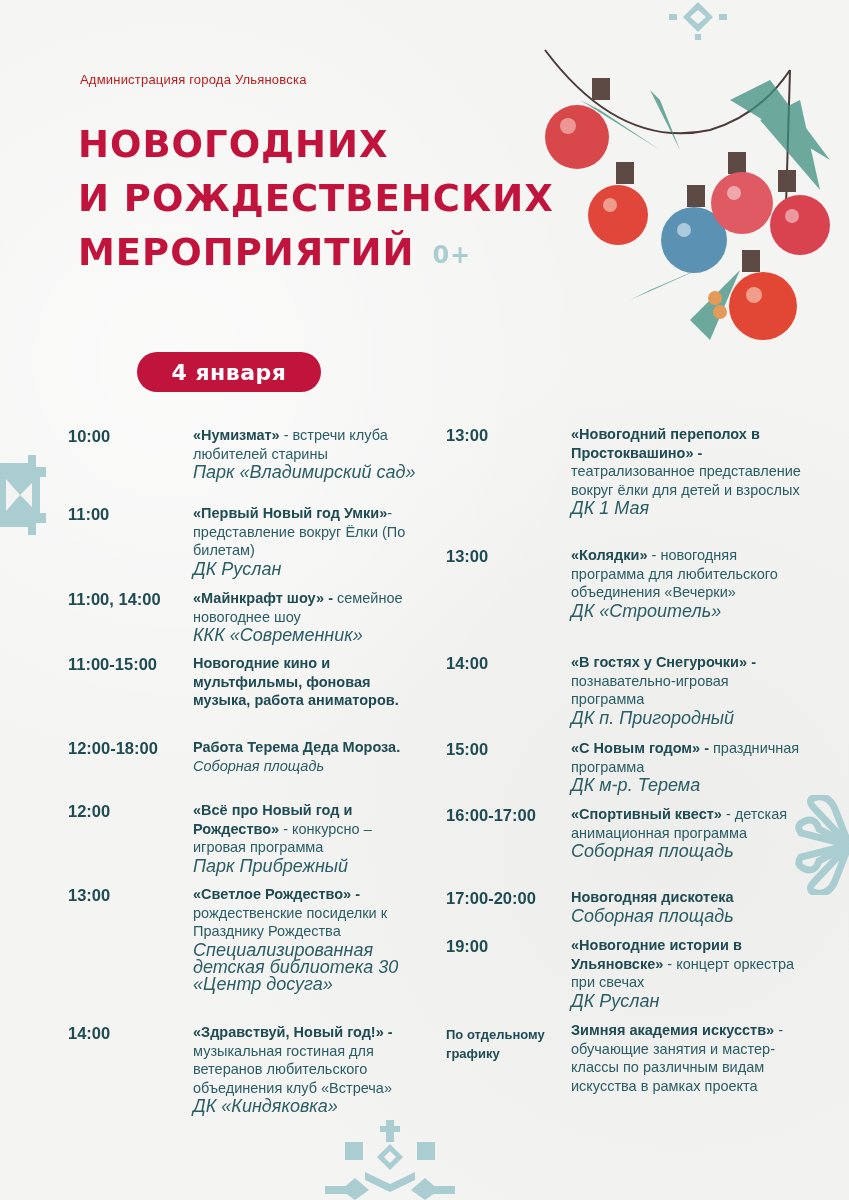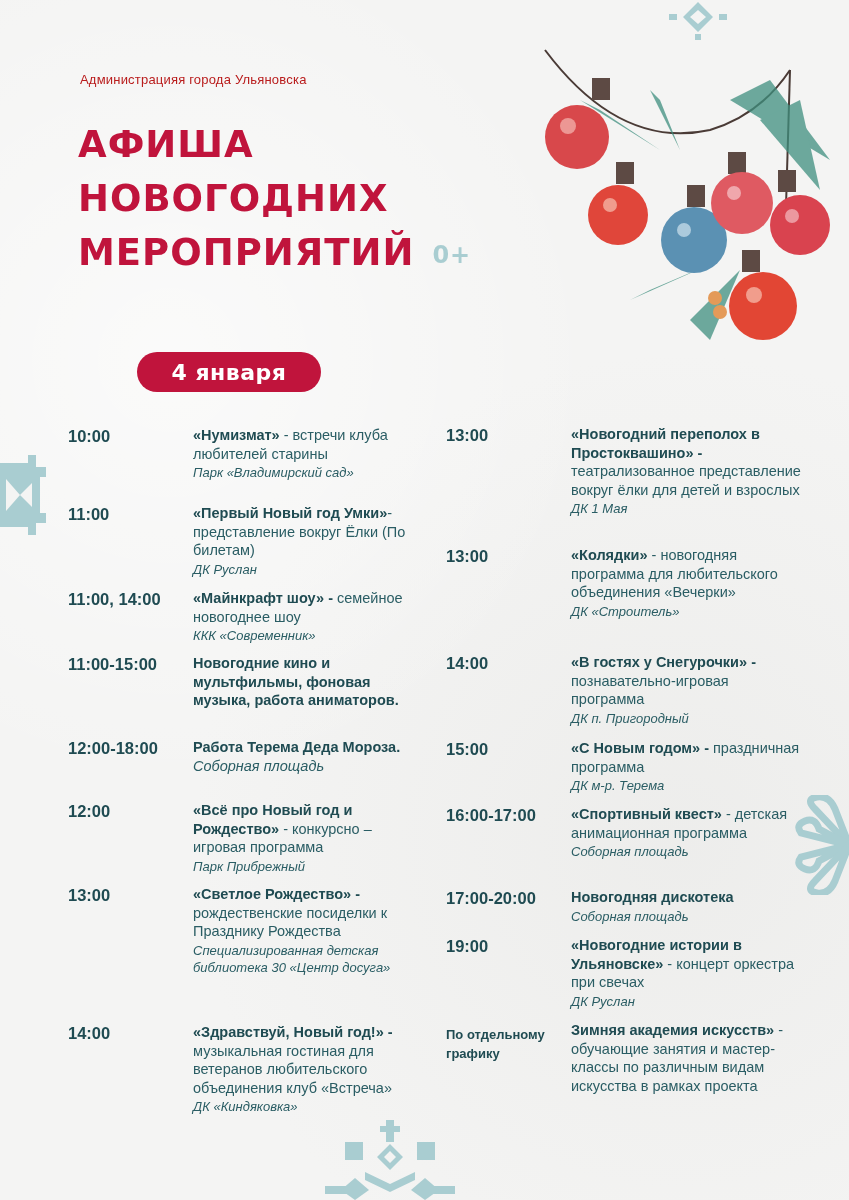--- a/index.html
+++ b/index.html
@@ -36,31 +36,31 @@
   .col { position:absolute; top:0; }
   .col.left { left:68px; width:360px; }
   .col.right { left:446px; width:360px; }
   .ev { position:absolute; display:flex;justify-content:flex-end; }
   .ev .time {
     width:125px; font-weight:bold; font-size:16.5px; color:#1f4b52; padding-top:1px;
   }
   .ev .time.small { font-size:13px; line-height:19px; padding-top:4px; }
   .ev .body { width:230px; font-size:14.5px; line-height:18.5px; color:#2a5d64; }
   .ev .body b { color:#1f4b52; }
-  .ev .venue { font-style:italic; font-size:13px; line-height:17px; color:#2a5d64; margin-top:1px; }
+  .ev .venue { font-style:italic; font-size:18px; line-height:17px; color:#2a5d64; margin-top:1px; }
   .deco { position:absolute; }
 </style>
 </head>
 <body>
 
 <div class="admin">Администрацияя города Ульяновска</div>
 
 <div class="title">
-  <div>Афиша</div>
   <div>новогодних</div>
+  <div>и рождественских</div>
   <div><span>мероприятий</span><span class="age">0+</span></div>
 </div>
 
 <div class="date-pill">4 января</div>
 
 <svg class="deco" style="left:540px;top:40px" width="300" height="320" viewBox="0 0 300 320">
   <path d="M5 10 Q80 110 170 90 Q220 75 250 30" stroke="#4a3b36" stroke-width="2" fill="none"></path>
   <path d="M250 30 L245 200" stroke="#4a3b36" stroke-width="2" fill="none"></path>
   <g fill="#3f8f7f" opacity="0.75">
     <path d="M40 60 L120 110 L60 70 Z"></path>

